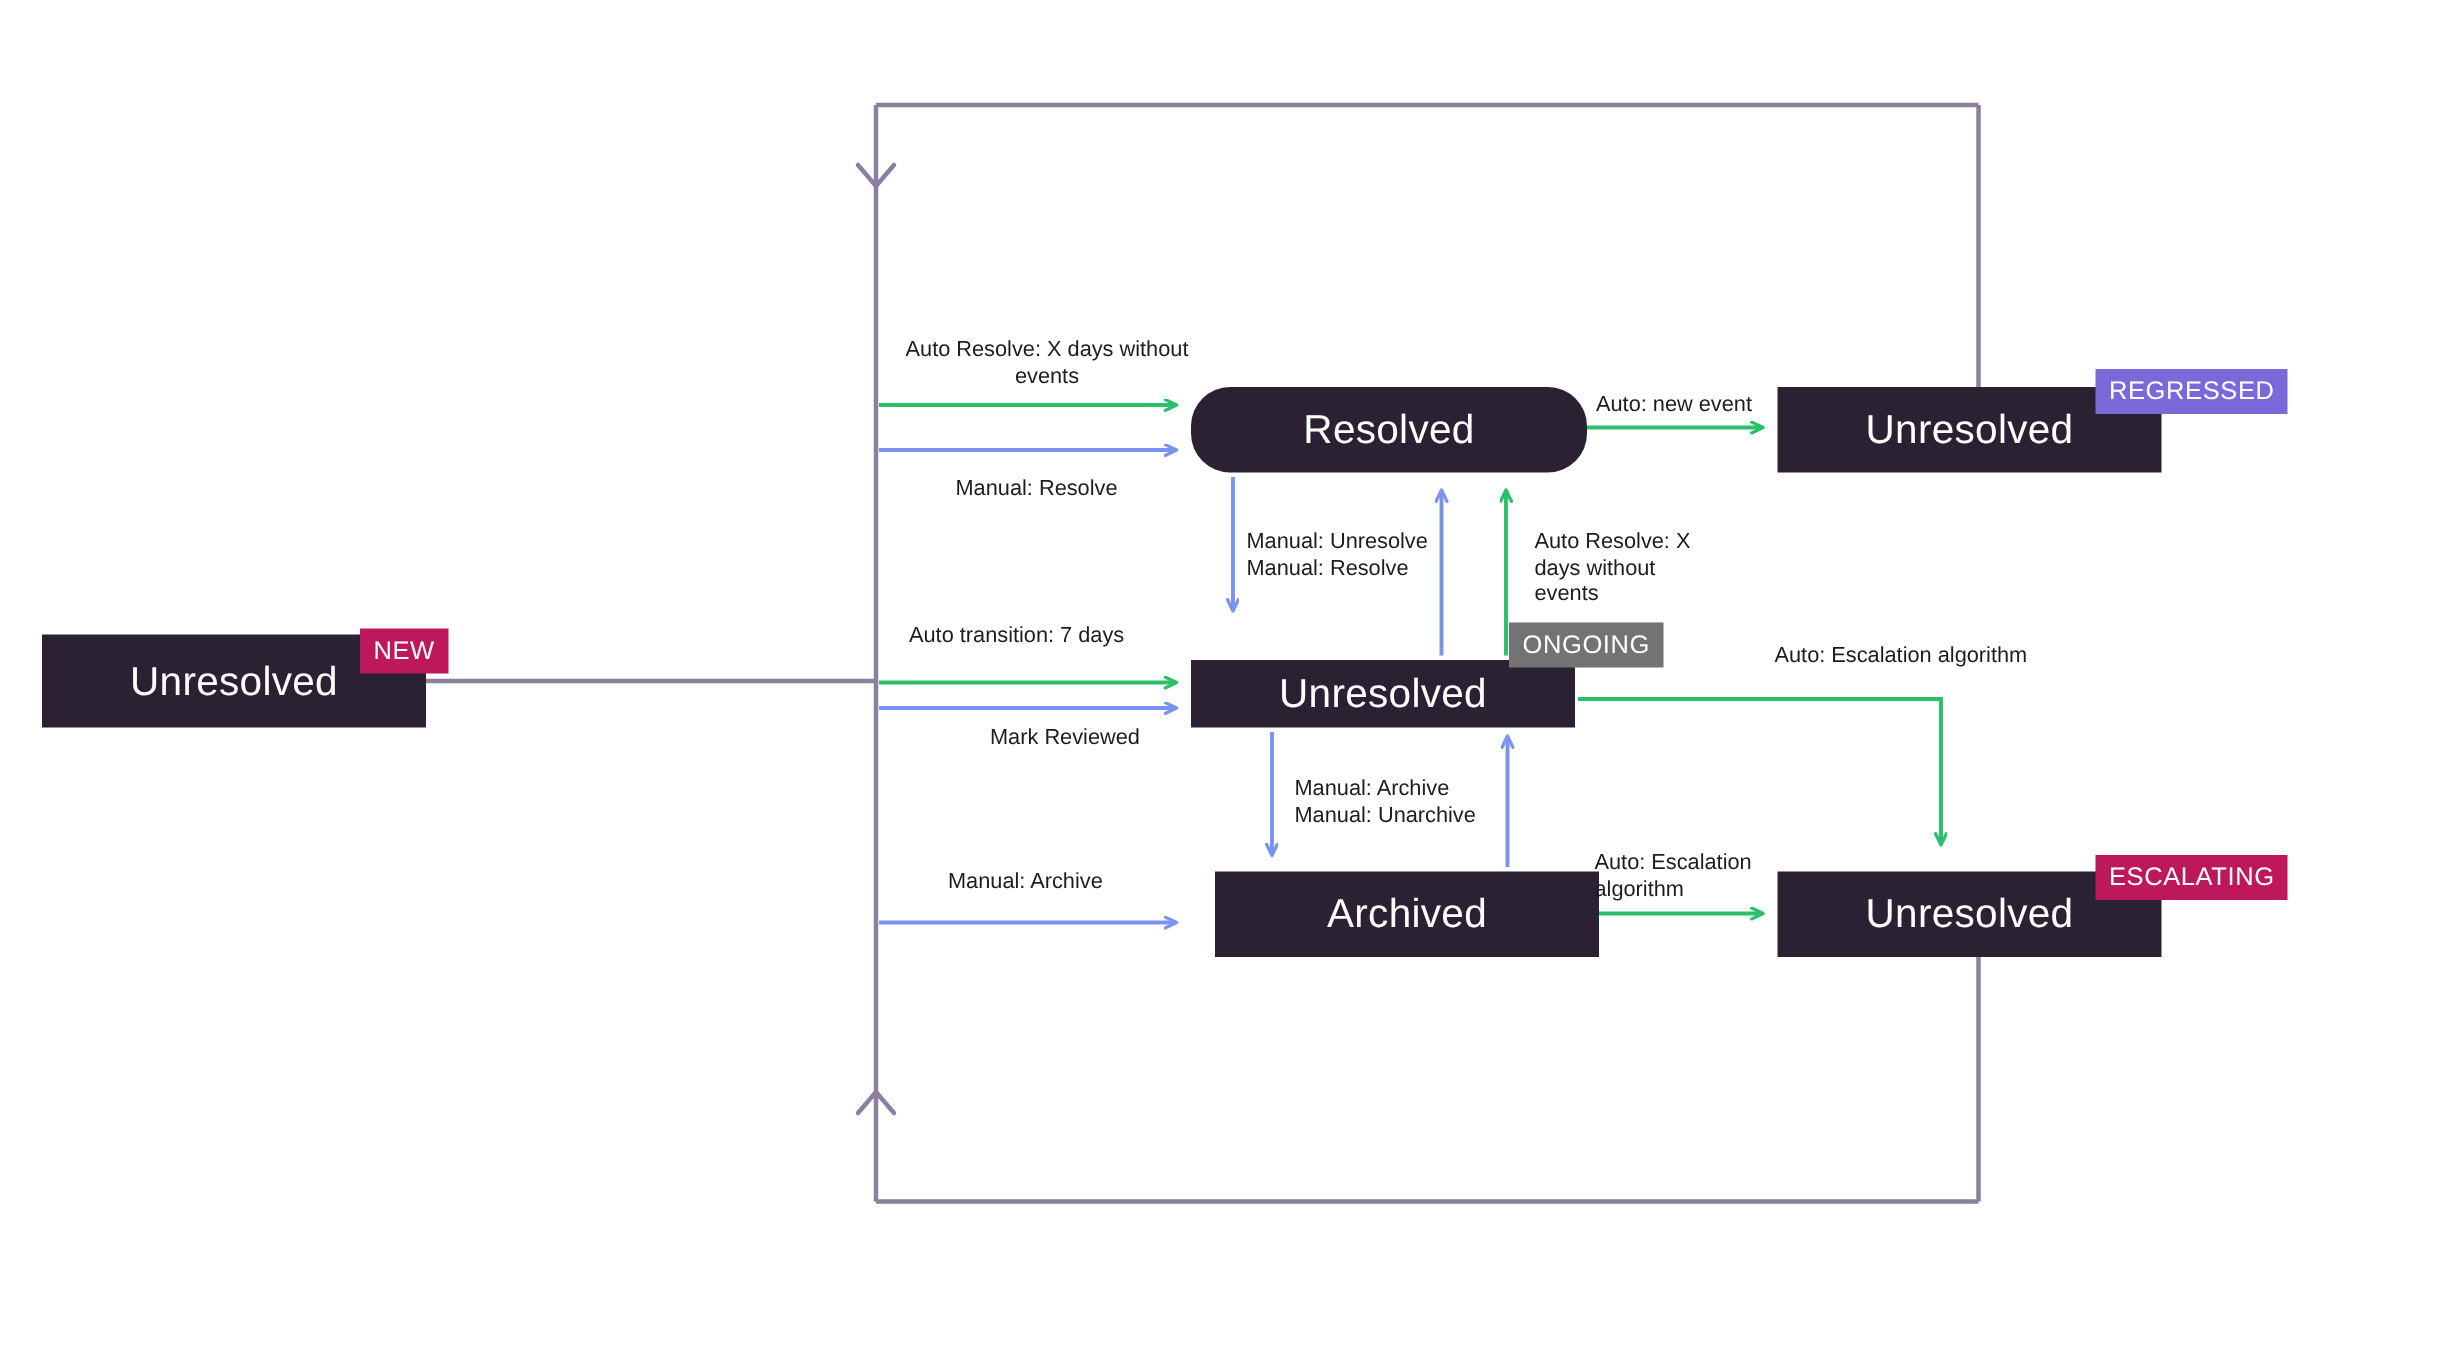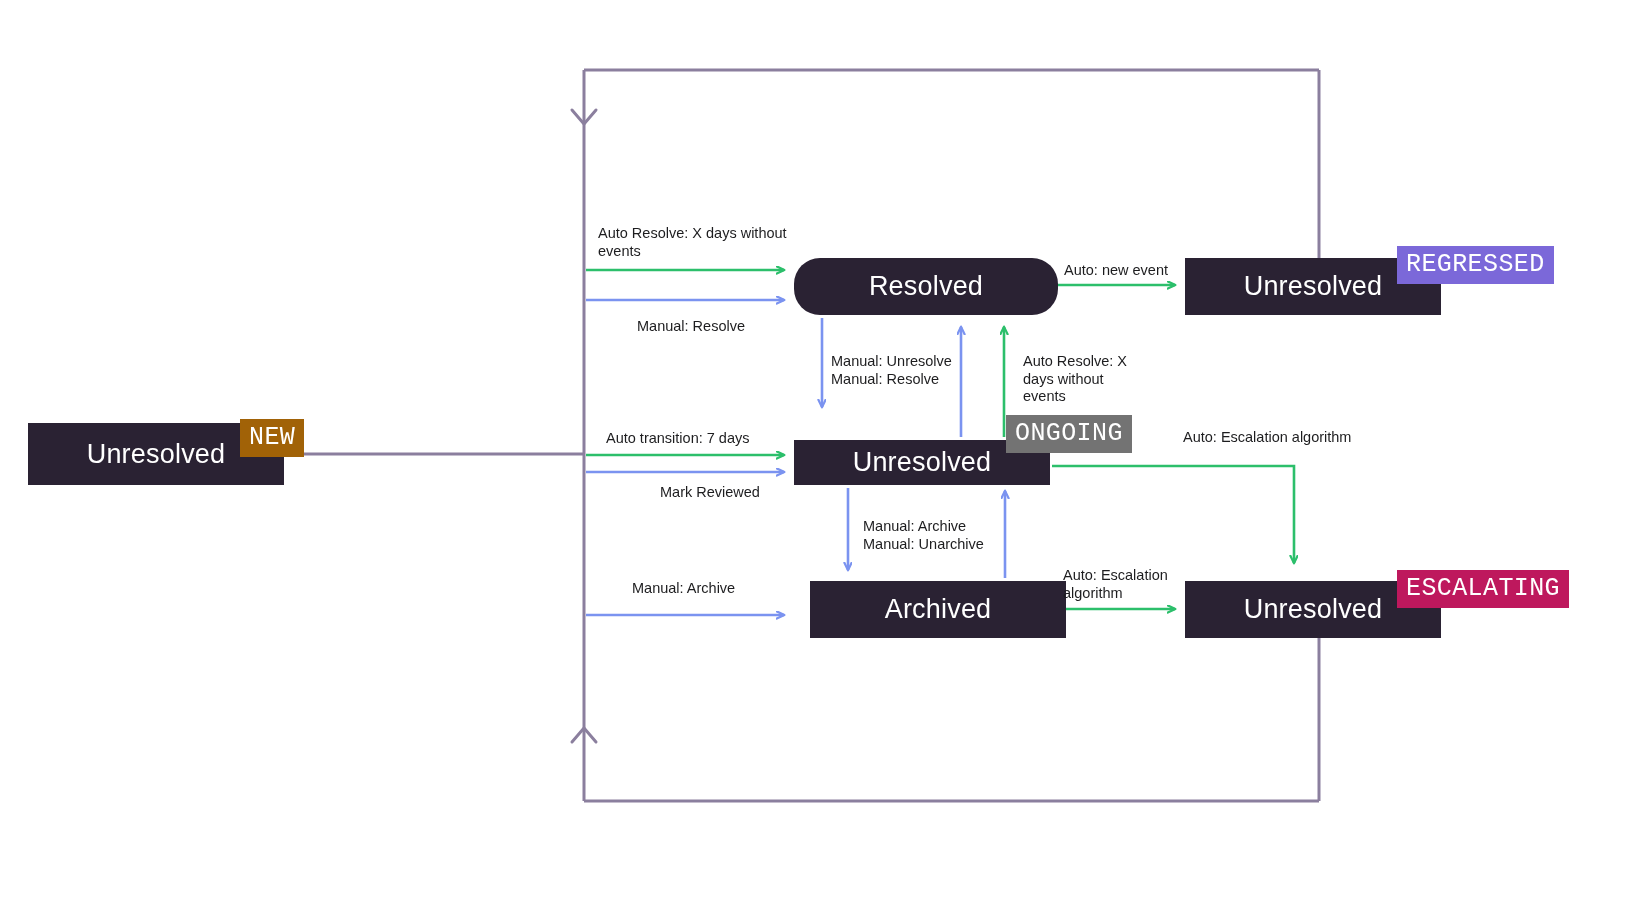--- a/index.html
+++ b/index.html
@@ -34,26 +34,26 @@
     align-items: center;
     justify-content: center;
     font-size: 27px;
     font-weight: 400;
     letter-spacing: 0.2px;
     font-family: "Liberation Sans", sans-serif;
   }
   .badge {
     position: absolute;
     color: #ffffff;
-    font-size: 25px;
+    font-size: 17px;
     line-height: 1;
     padding: 6px 9px 7px 9px;
     letter-spacing: 0.4px;
     white-space: nowrap;
-    font-family: Liberation Mono, monospace;
+    font-family: Liberation Sans, sans-serif;
   }
   .edge-label {
     position: absolute;
     color: #1d1d1f;
     font-size: 14.5px;
     line-height: 17.5px;
     white-space: pre-line;
     font-family: "Liberation Sans", sans-serif;
   }
 </style>
@@ -131,48 +131,48 @@
   </div>
 
   <div class="node" style="left:1185px; top:258px; width:256px; height:57px;">
     <span>Unresolved</span>
   </div>
 
   <div class="node" style="left:1185px; top:581px; width:256px; height:57px;">
     <span>Unresolved</span>
   </div>
 
-  <div class="badge" style="left:240px; top:419px; background:#a16207;">
+  <div class="badge" style="left:240px; top:419px; background:#be185d;">
     <span>NEW</span>
   </div>
   <div class="badge" style="left:1006px; top:415px; background:#737373;">
     <span>ONGOING</span>
   </div>
   <div class="badge" style="left:1397px; top:246px; background:#7b68d9;">
     <span>REGRESSED</span>
   </div>
   <div class="badge" style="left:1397px; top:570px; background:#be185d;">
     <span>ESCALATING</span>
   </div>
 
-  <div class="edge-label" style="left:598px; top:225px; width:200px;">Auto Resolve: X days without
+  <div class="edge-label" style="left:598px; top:225px; width:200px;text-align:center;">Auto Resolve: X days without
 events</div>
 
   <div class="edge-label" style="left:637px; top:318px;">Manual: Resolve</div>
 
   <div class="edge-label" style="left:1064px; top:262px;">Auto: new event</div>
 
   <div class="edge-label" style="left:831px; top:353px;">Manual: Unresolve
 Manual: Resolve</div>
 
   <div class="edge-label" style="left:1023px; top:353px; width:105px;">Auto Resolve: X
 days without
 events</div>
 
-  <div class="edge-label" style="left:606px; top:430px;">Auto transition: 7 days</div>
+  <div class="edge-label" style="left:606px; top:416px;">Auto transition: 7 days</div>
 
   <div class="edge-label" style="left:640px; top:484px;margin-left:20px;">Mark Reviewed</div>
 
   <div class="edge-label" style="left:1183px; top:429px;">Auto: Escalation algorithm</div>
 
   <div class="edge-label" style="left:863px; top:518px;">Manual: Archive
 Manual: Unarchive</div>
 
   <div class="edge-label" style="left:632px; top:580px;">Manual: Archive</div>
 

